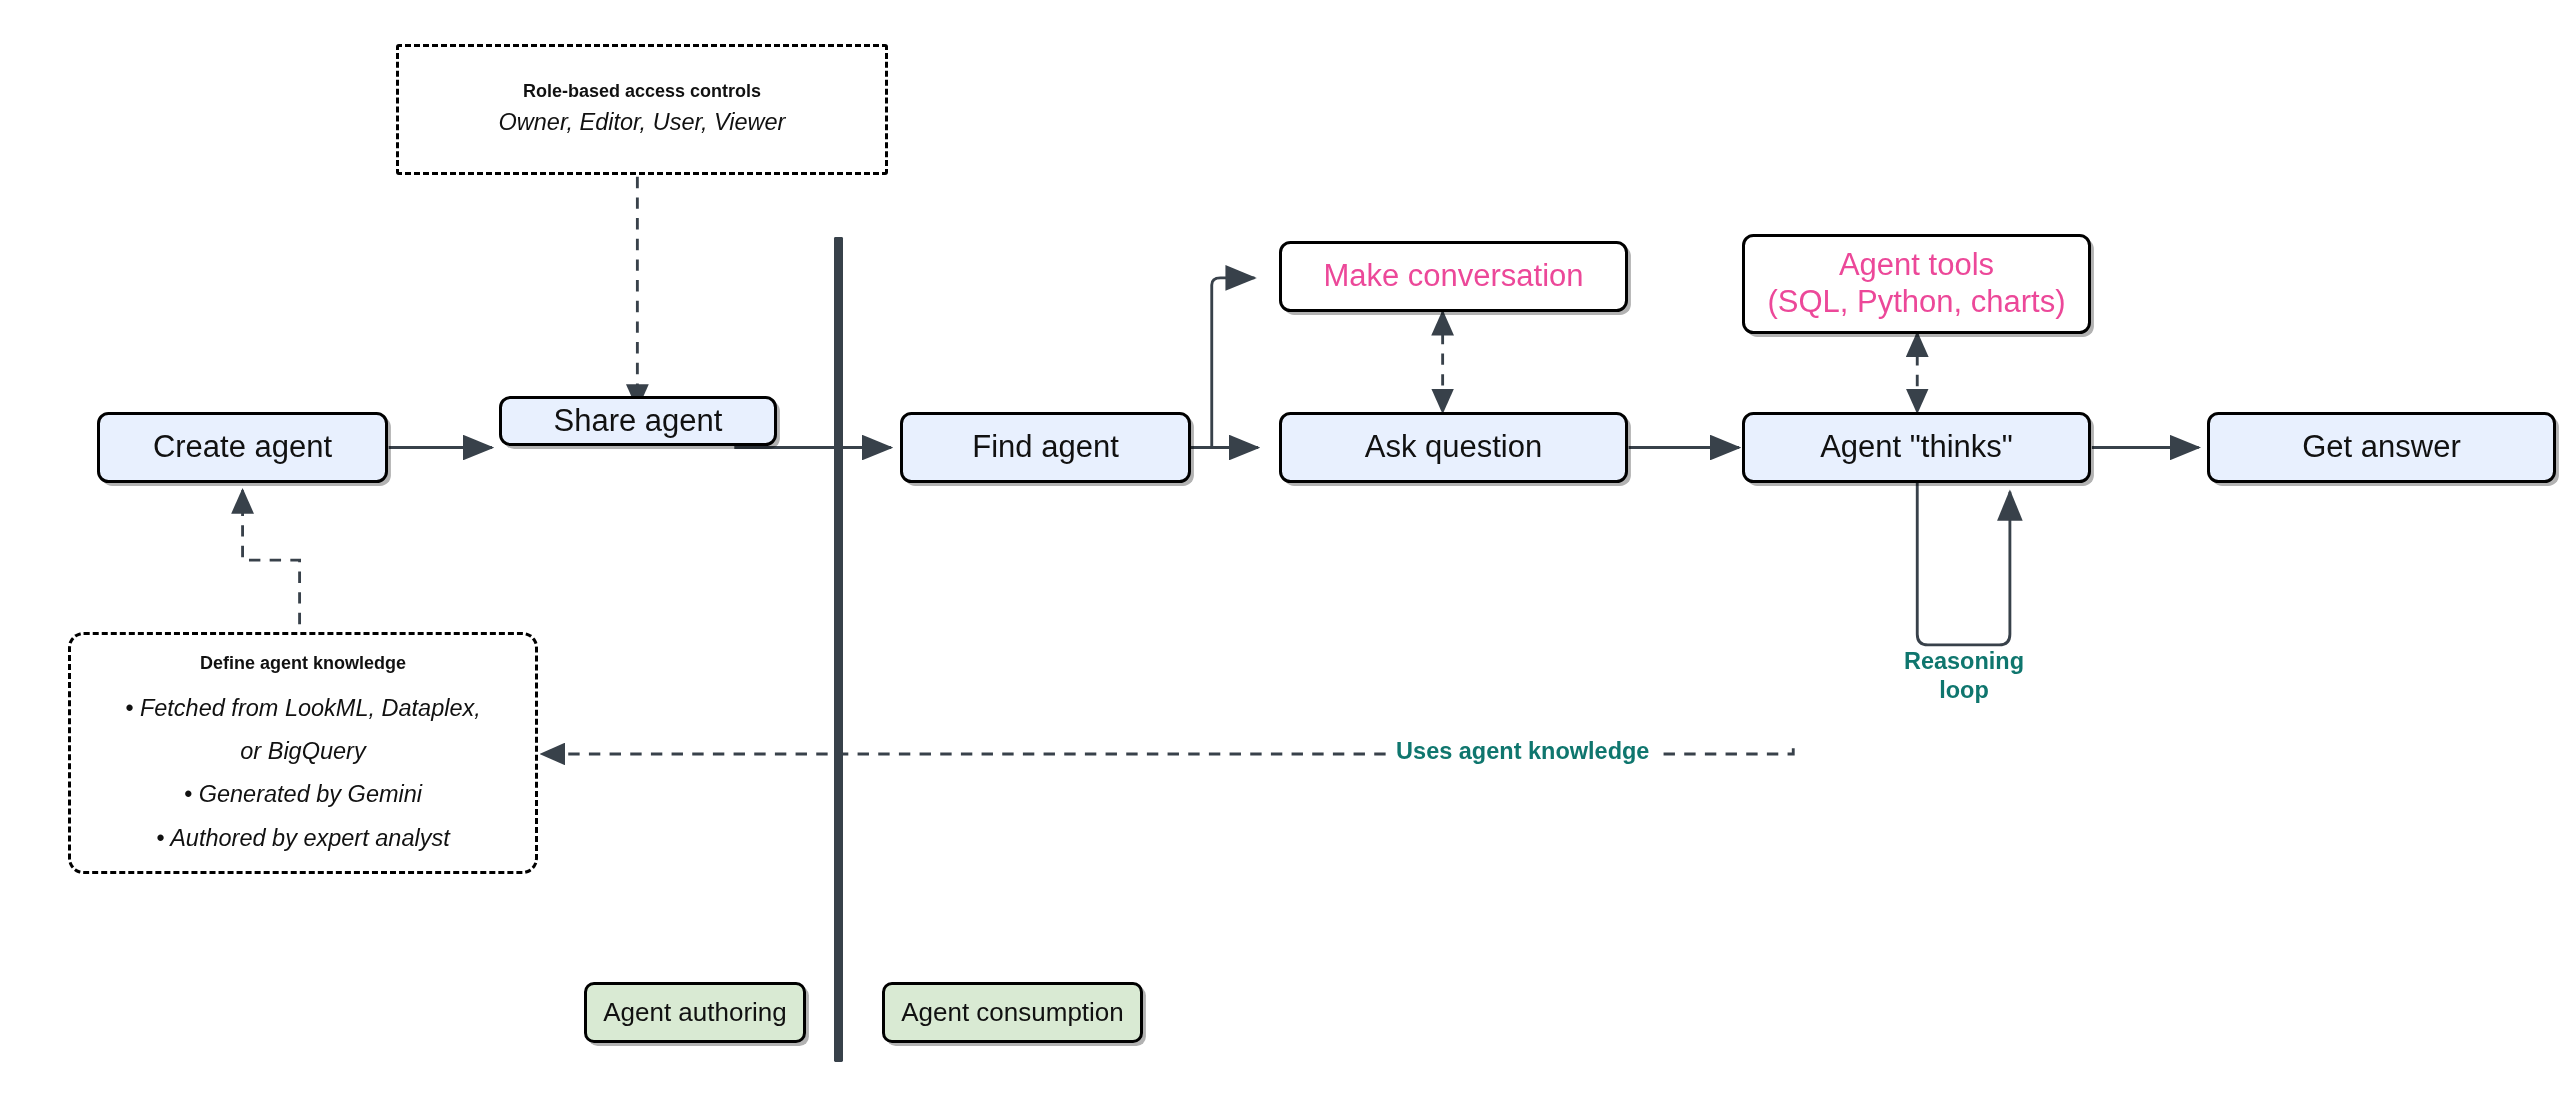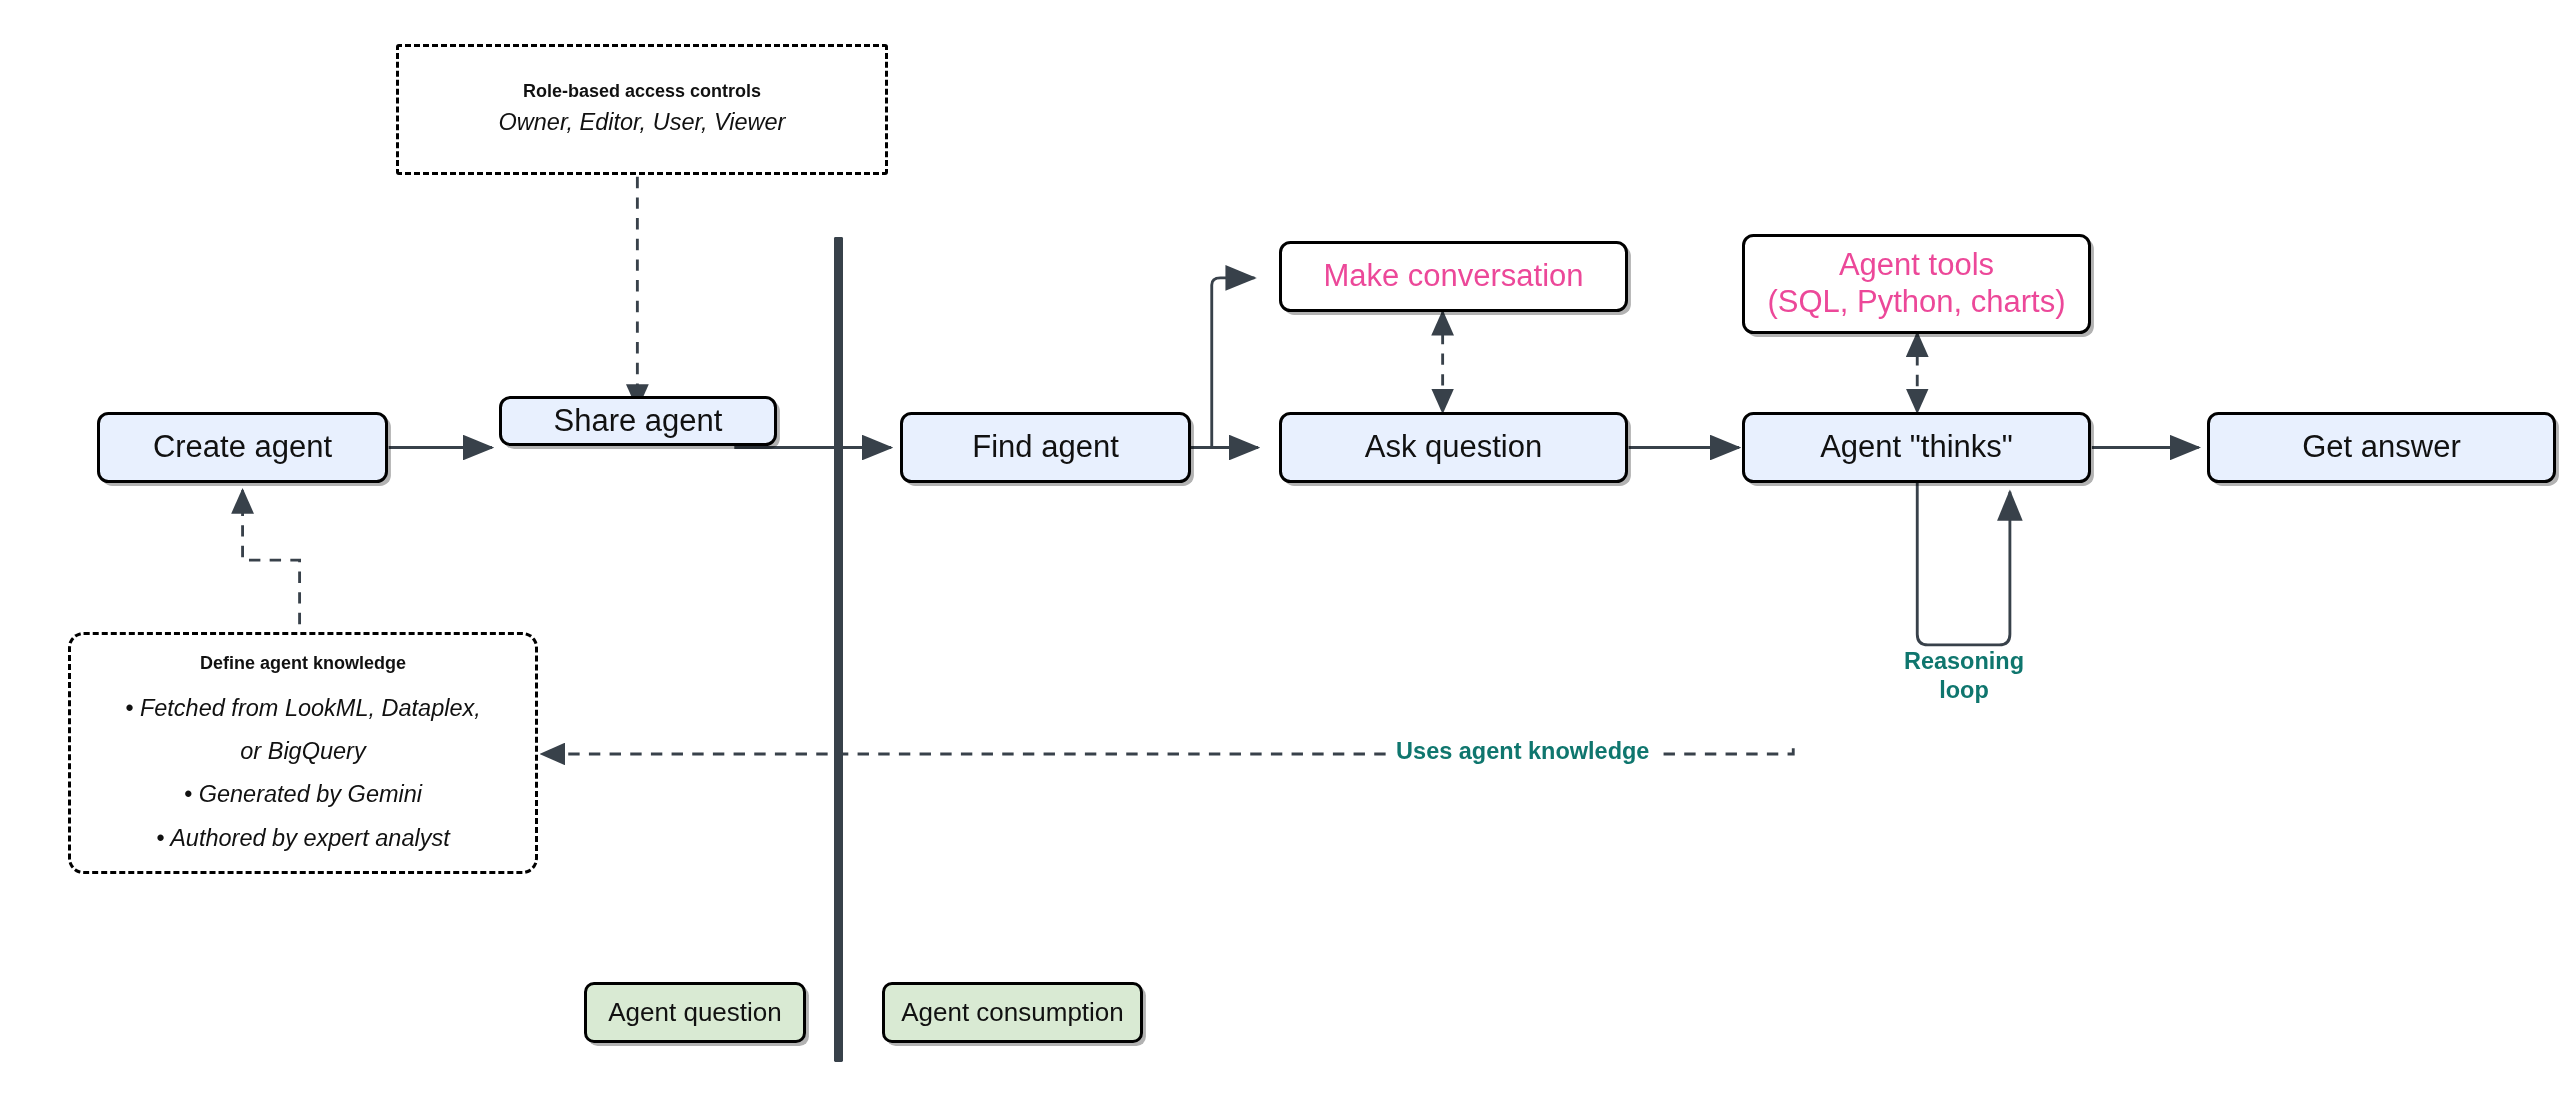--- a/index.html
+++ b/index.html
@@ -203,21 +203,21 @@
   <div class="edge-label" style="left:1389px; top:737px;">
     <span>Uses agent knowledge</span>
   </div>
 
   <div class="edge-label" style="left:1900px; top:647px; width:128px; text-align:center; padding:0;">
     <span class="stack-line">Reasoning</span>
     <span class="stack-line">loop</span>
   </div>
 
   <div class="node legend" style="left:584px; top:982px; width:222px; height:61px;">
-    <span>Agent question</span>
+    <span>Agent authoring</span>
   </div>
 
   <div class="node legend" style="left:882px; top:982px; width:261px; height:61px;">
     <span>Agent consumption</span>
   </div>
 
 </div>
 
 
 </body></html>

